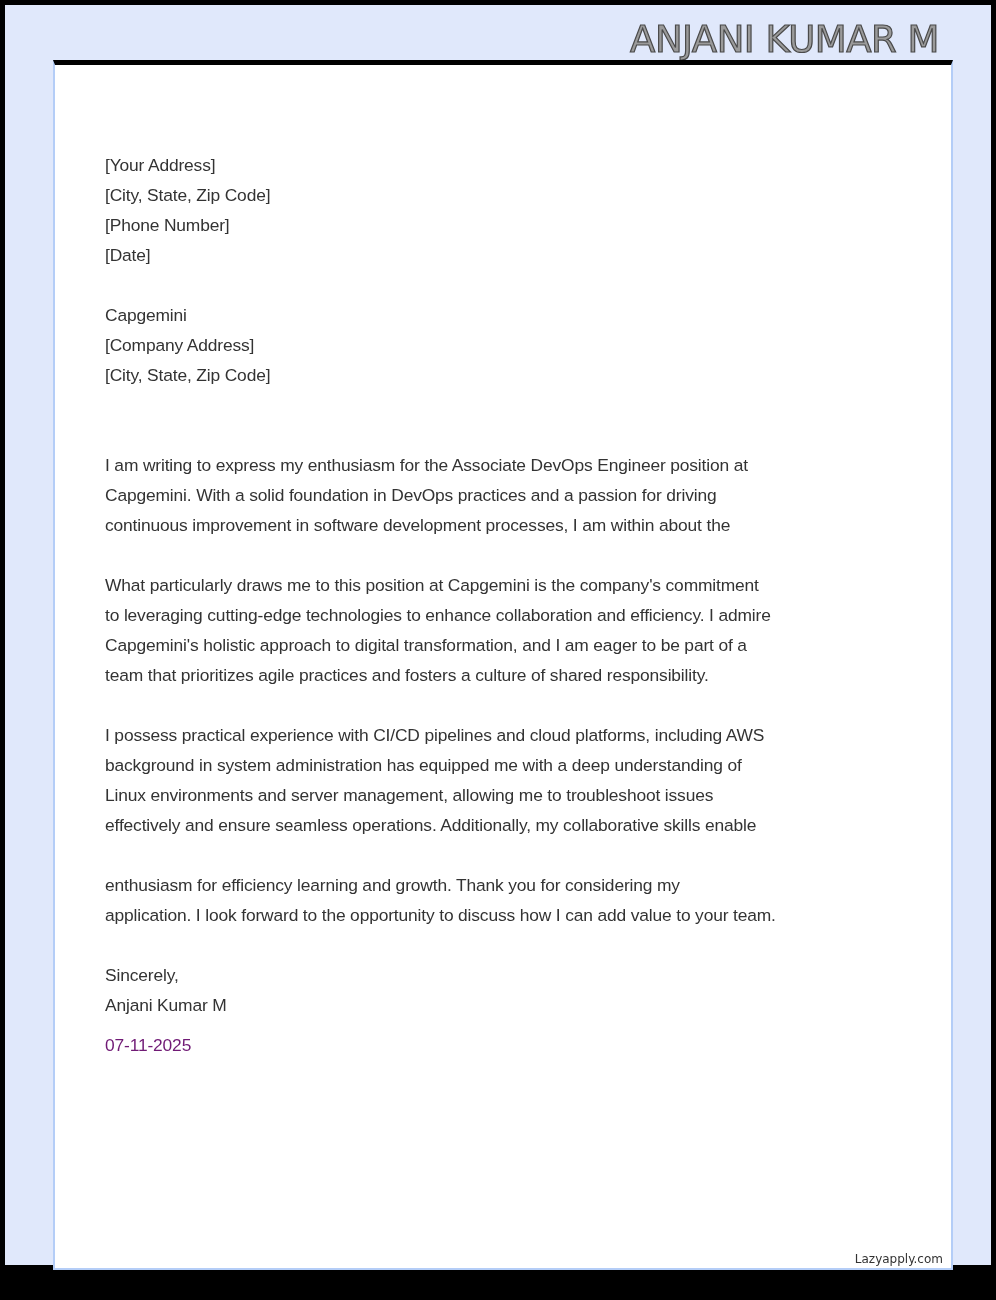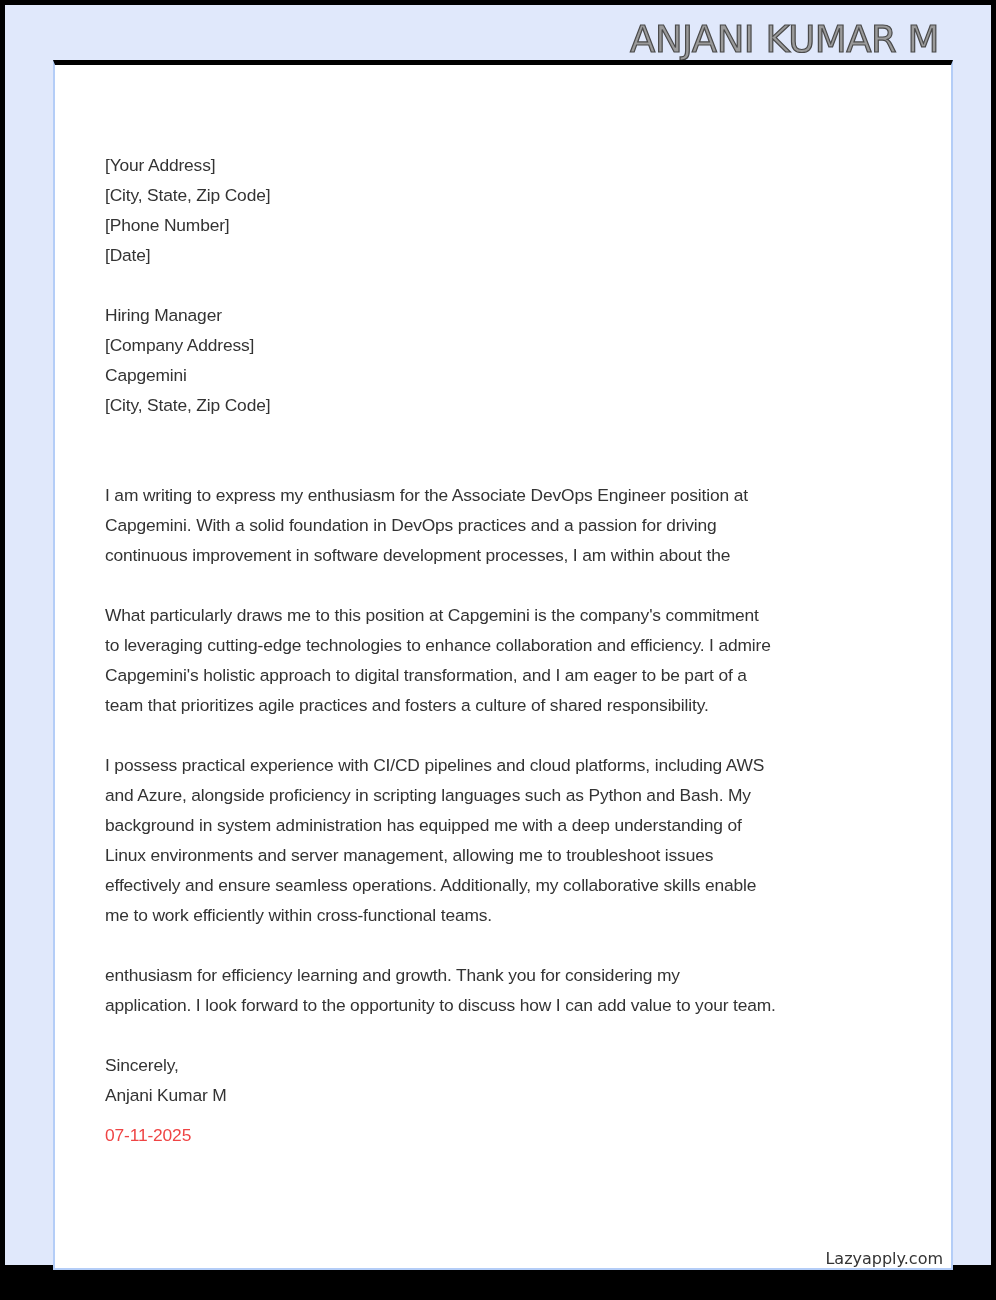--- a/index.html
+++ b/index.html
@@ -56,30 +56,30 @@
       font-size: 17.4px;
       line-height: 30px;
       color: #333333;
       letter-spacing: -0.15px;
       margin-top: 48px;
     }
     .line { display: block; white-space: nowrap; min-height: 30px; }
     .gap { display: block; height: 30px; }
     .date {
       display: block;
-      color: #ef4444;
+      color: #701a75;
       margin-top: 10px;
       line-height: 30px;
     }
     .footer-brand {
       position: absolute;
       right: 8px;
       bottom: 1px;
       font-family: "DejaVu Sans", sans-serif;
-      font-size: 16px;
+      font-size: 12px;
       line-height: 16px;
       color: #333333;
     }
   </style>
 </head>
 <body>
 
 <div class="frame">
   <div class="title">ANJANI KUMAR M</div>
 
@@ -89,23 +89,22 @@
       <div>
         <span class="line">[Your Address]</span>
         <span class="line">[City, State, Zip Code]</span>
         <span class="line">[Phone Number]</span>
         <span class="line">[Date]</span>
       </div>
 
       <span class="gap"></span>
 
       <div>
-        <span class="line">Hiring Manager</span>
+        <span class="line">Capgemini</span>
         <span class="line">[Company Address]</span>
-        <span class="line">Capgemini</span>
         <span class="line">[City, State, Zip Code]</span>
       </div>
 
       <span class="gap"></span>
 
 
       <span class="gap"></span>
 
       <div>
         <span class="line">I am writing to express my enthusiasm for the Associate DevOps Engineer position at</span>
@@ -119,25 +118,23 @@
         <span class="line">What particularly draws me to this position at Capgemini is the company's commitment</span>
         <span class="line">to leveraging cutting-edge technologies to enhance collaboration and efficiency. I admire</span>
         <span class="line">Capgemini's holistic approach to digital transformation, and I am eager to be part of a</span>
         <span class="line">team that prioritizes agile practices and fosters a culture of shared responsibility.</span>
       </div>
 
       <span class="gap"></span>
 
       <div>
         <span class="line">I possess practical experience with CI/CD pipelines and cloud platforms, including AWS</span>
-        <span class="line">and Azure, alongside proficiency in scripting languages such as Python and Bash. My</span>
         <span class="line">background in system administration has equipped me with a deep understanding of</span>
         <span class="line">Linux environments and server management, allowing me to troubleshoot issues</span>
         <span class="line">effectively and ensure seamless operations. Additionally, my collaborative skills enable</span>
-        <span class="line">me to work efficiently within cross-functional teams.</span>
       </div>
 
       <span class="gap"></span>
 
       <div>
         <span class="line">enthusiasm for efficiency learning and growth. Thank you for considering my</span>
         <span class="line">application. I look forward to the opportunity to discuss how I can add value to your team.</span>
       </div>
 
       <span class="gap"></span>

